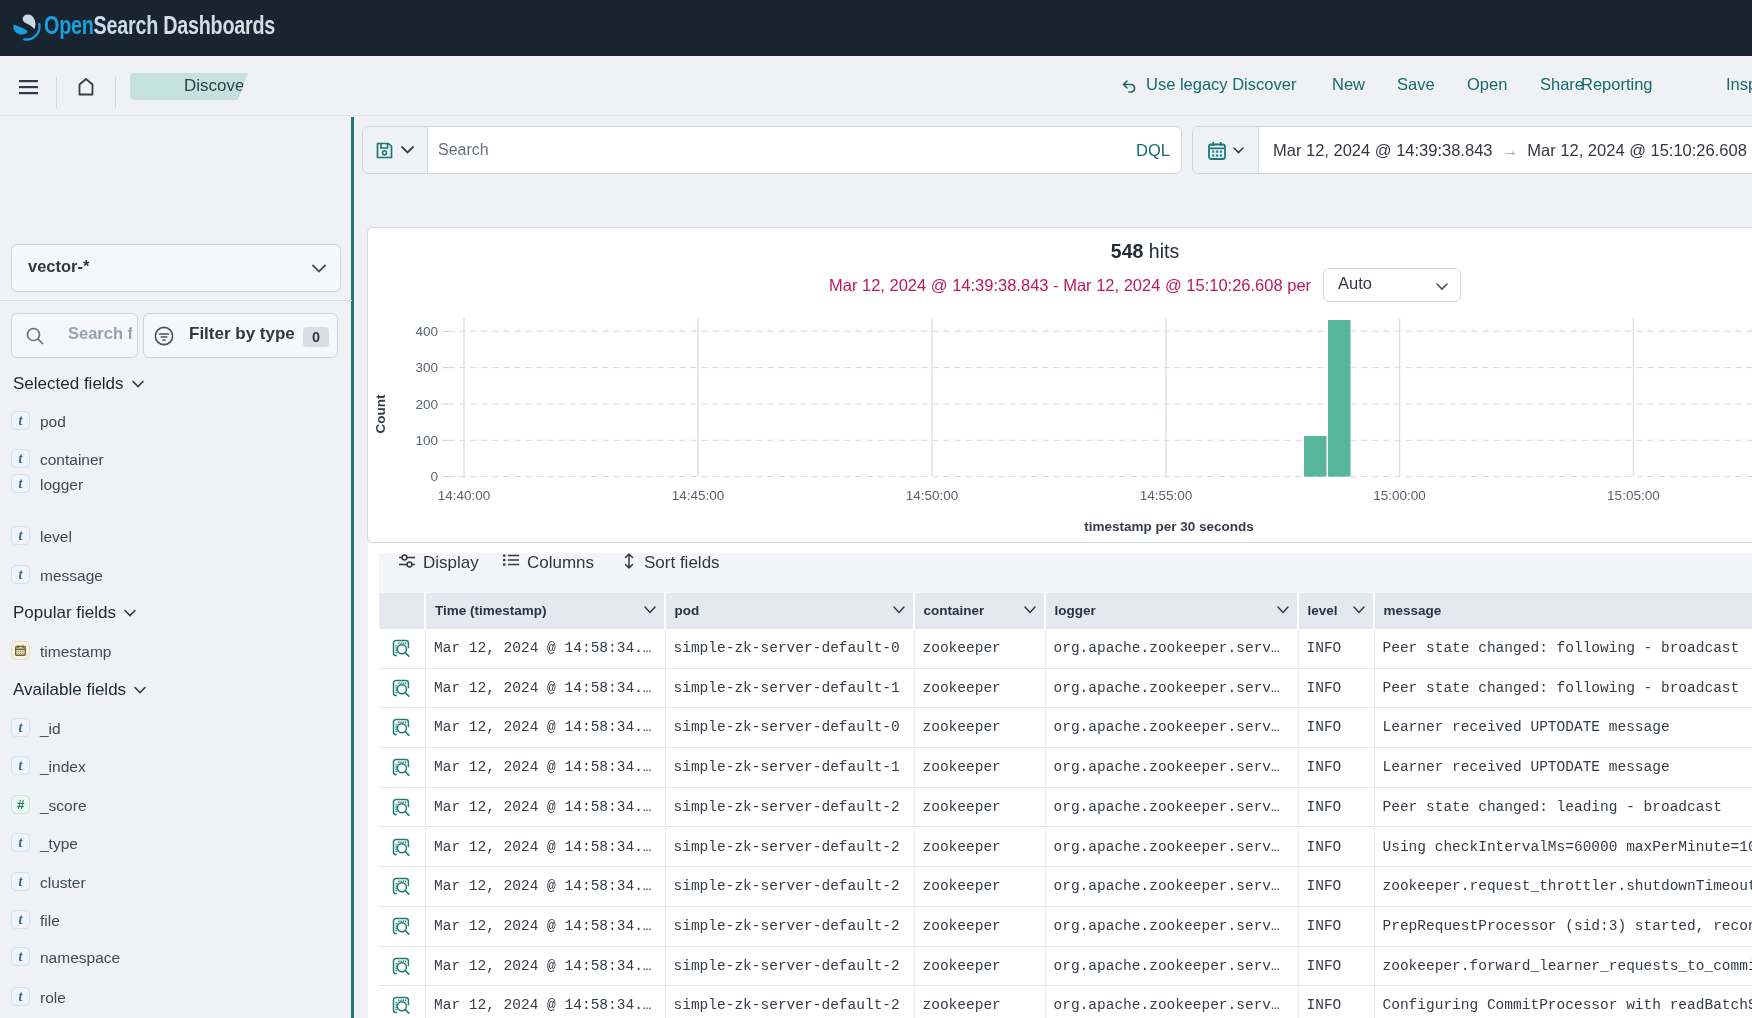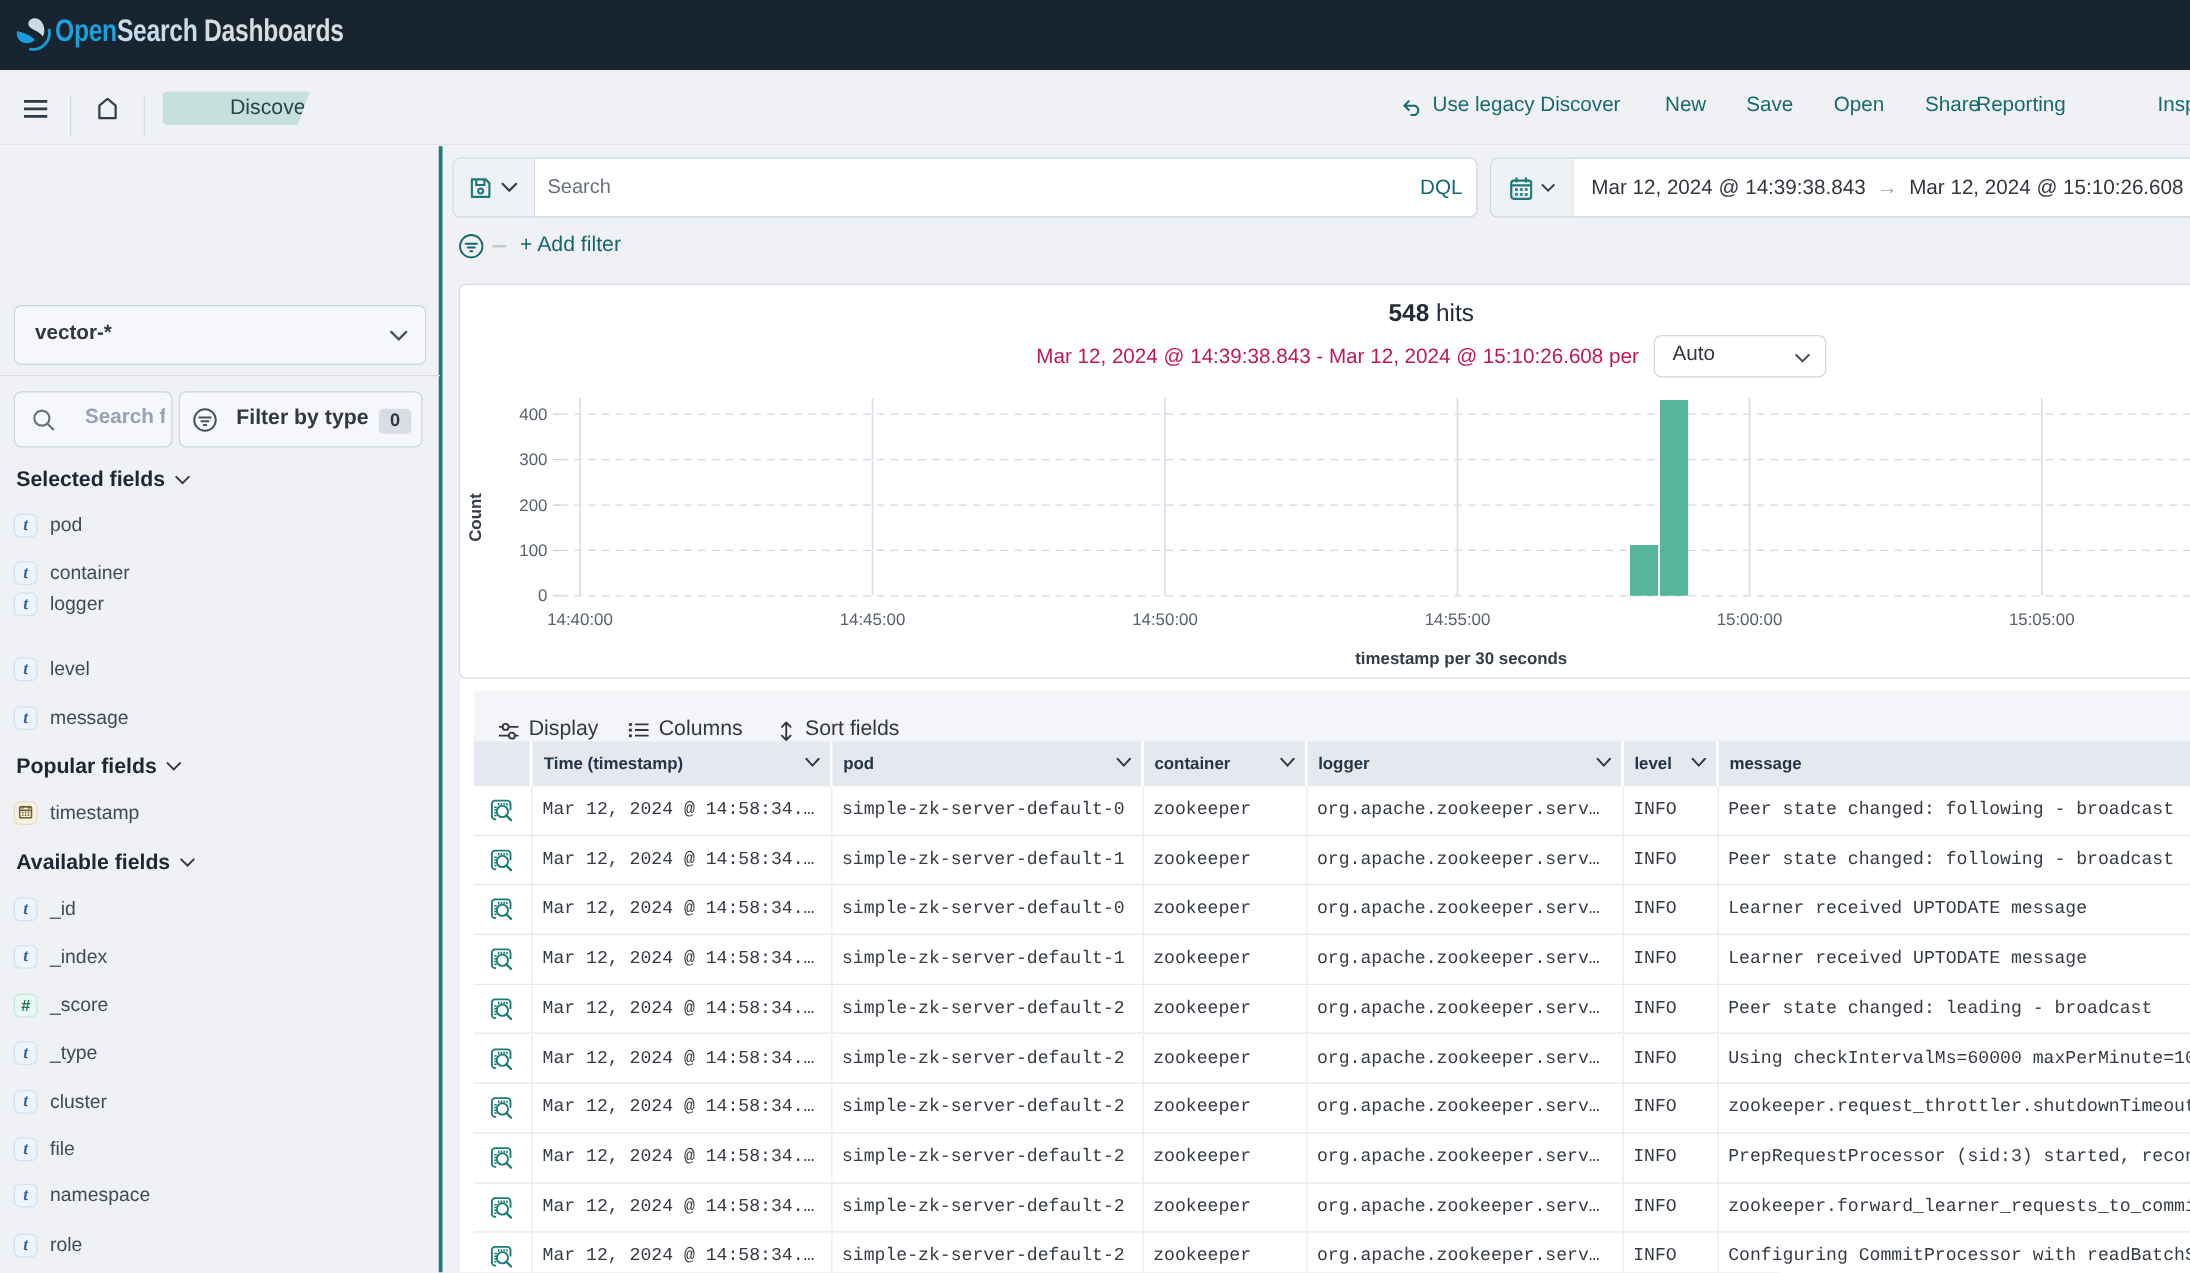--- a/index.html
+++ b/index.html
@@ -25,21 +25,21 @@
 #resizer { position:absolute; left:351px; top:117px; width:3px; height:901px; background:#1e7a72; }
 .ctl { background:#f5f7fa; border:1px solid #ccd4e0; border-radius:6px;font-weight:bold; }
 #idxsel { position:absolute; left:11px; top:244px; width:330px; height:48px; }
 #idxsel span { position:absolute; left:16px; top:12px; font-size:16.5px; color:#343741; }
 #sb-divider { position:absolute; left:0; top:300px; width:352px; height:1px; background:#d8dde6; }
 #fsearch { position:absolute; left:11px; top:313px; width:127px; height:45px; overflow:hidden; }
 #fsearch span { position:absolute; left:56px; top:10px; font-size:16.5px; color:#98a2b3; white-space:nowrap; width:64px; overflow:hidden; }
 #ftype { position:absolute; left:143px; top:313px; width:195px; height:45px; }
 #ftype .lbl { position:absolute; left:45px; top:10px; font-size:17px; color:#343741; }
 #ftype .badge { position:absolute; right:8px; top:13px; width:26px; height:20px; background:#d9dde3; border-radius:4px; font-size:14.5px; color:#343741; text-align:center; line-height:20px; }
-.sb-h { position:absolute; left:13px; font-size:17px; color:#1d2733; white-space:nowrap;font-weight:bold; }
+.sb-h { position:absolute; left:13px; font-size:17px; color:#1d2733; white-space:nowrap; }
 .sb-h svg { margin-left:8px; vertical-align:1px; }
 .fld { position:absolute; left:11px; height:20px; white-space:nowrap; }
 .tok { display:inline-block; width:19px; height:19px; border-radius:5px; text-align:center; vertical-align:middle; margin-top:-2px; }
 .tok-t { background:#eef4fb; border:1px solid #d2e0f1; color:#3a6796; font-family:"Liberation Serif",serif; font-style:italic; font-weight:bold; font-size:14px; line-height:17px; }
 .tok-n { background:#e9f7f1; border:1px solid #c4e8da; color:#1f7358; font-size:13px; font-style:italic; font-weight:bold; line-height:17px; }
 .tok-d { background:#f6f1e3; border:1px solid #e6dcc0; }
 .fldname { font-size:15.5px; color:#404a57; margin-left:10px; vertical-align:middle; }
 
 
 .formrow { position:absolute; top:126px; height:48px; display:flex; border:1px solid #ccd4e0; border-radius:6px; background:#fff; }
@@ -55,21 +55,21 @@
 
 #panel { position:absolute; left:367px; top:227px; width:1554px; height:316px; background:#fff; border:1px solid #d3dae6; border-radius:6px; }
 #hits { position:absolute; left:0; top:12px; width:1554px; text-align:center; font-size:19.5px; color:#222b36; }
 #subtitle { position:absolute; left:461px; top:48px; font-size:16.5px; color:#be185d; }
 #autosel { position:absolute; left:955px; top:40px; width:138px; height:34px; background:#fff; border:1px solid #ced6e0; border-radius:6px; }
 #autosel span { position:absolute; left:14px; top:5px; font-size:16.5px; color:#343741; }
 
 
 #tablewrap { position:absolute; left:368px; top:543px; width:1553px; height:475px; background:#fff; }
 #ttoolbar { position:absolute; left:11px; top:10px; width:1528px; height:40px; background:#f3f5f8; }
-.tbtn { position:absolute; top:0; height:40px; display:flex; align-items:flex-end; font-size:17px; color:#343741; }
+.tbtn { position:absolute; top:0; height:40px; display:flex; align-items:flex-start; font-size:17px; color:#343741; }
 .tbtn svg { margin-right:8px; }
 #thead { position:absolute; left:11px; top:50px; width:1528px; height:36px; background:#e5e9ef; }
 .th { position:absolute; top:0; height:36px; font-size:13.5px; font-weight:bold; color:#253447; line-height:36px; padding-left:9px; border-right:2px solid #fff; }
 .th svg { position:absolute; right:8px; top:13px; }
 #tbody { position:absolute; left:11px; top:86px; width:1528px; }
 .row { position:absolute; left:0; width:1528px; height:39.7px; border-bottom:1px solid #e4e7ec; }
 .cell { position:absolute; top:0; height:39.7px; line-height:39.7px; font-family:"Liberation Mono",monospace; font-size:14.5px; color:#363c46; white-space:nowrap; overflow:hidden; border-right:1px solid #e8ebf0; padding-left:8px; }
 </style>
 </head>
 <body>
@@ -200,28 +200,20 @@
             <rect x="11.8" y="13.4" width="2.3" height="2.3"></rect>
           </g>
         </svg>
       <svg width="11" height="7" viewBox="0 0 11 7" style="margin-left:7px">
           <path d="M1 1 L5.5 5.5 L10 1" fill="none" stroke="#39434f" stroke-width="1.6" stroke-linecap="round"></path>
         </svg>
     </div>
     <div id="dates">Mar 12, 2024 @ 14:39:38.843&nbsp;&nbsp;<span style="color:#98a2b3">→</span>&nbsp;&nbsp;Mar 12, 2024 @ 15:10:26.608</div>
   </div>
 
-  <div id="filterrow">
-    <svg class="abs" style="left:1px;top:4px" width="20" height="20" viewBox="0 0 20 20">
-        <circle cx="10" cy="10" r="9" fill="none" stroke="#17686e" stroke-width="1.5"></circle>
-        <path d="M5.5 8 L14.5 8 M7.2 11 L12.8 11 M9.2 14 L10.8 14" stroke="#17686e" stroke-width="1.5" stroke-linecap="round"></path>
-      </svg>
-    <div class="abs" style="left:28px;top:13px;width:11px;height:1.5px;background:#c6cad1"></div>
-    <div id="addfilter">+ Add filter</div>
-  </div>
 
   <div id="panel">
     <div id="hits"><b>548</b> hits</div>
     <div id="subtitle">Mar 12, 2024 @ 14:39:38.843 - Mar 12, 2024 @ 15:10:26.608 per</div>
     <div id="autosel">
         <span>Auto</span>
       <svg class="abs" style="right:12px;top:14px" width="12" height="8" viewBox="0 0 12 8">
           <path d="M1 1 L6 6 L11 1" fill="none" stroke="#49505c" stroke-width="1.6" stroke-linecap="round"></path>
         </svg>
     </div>

